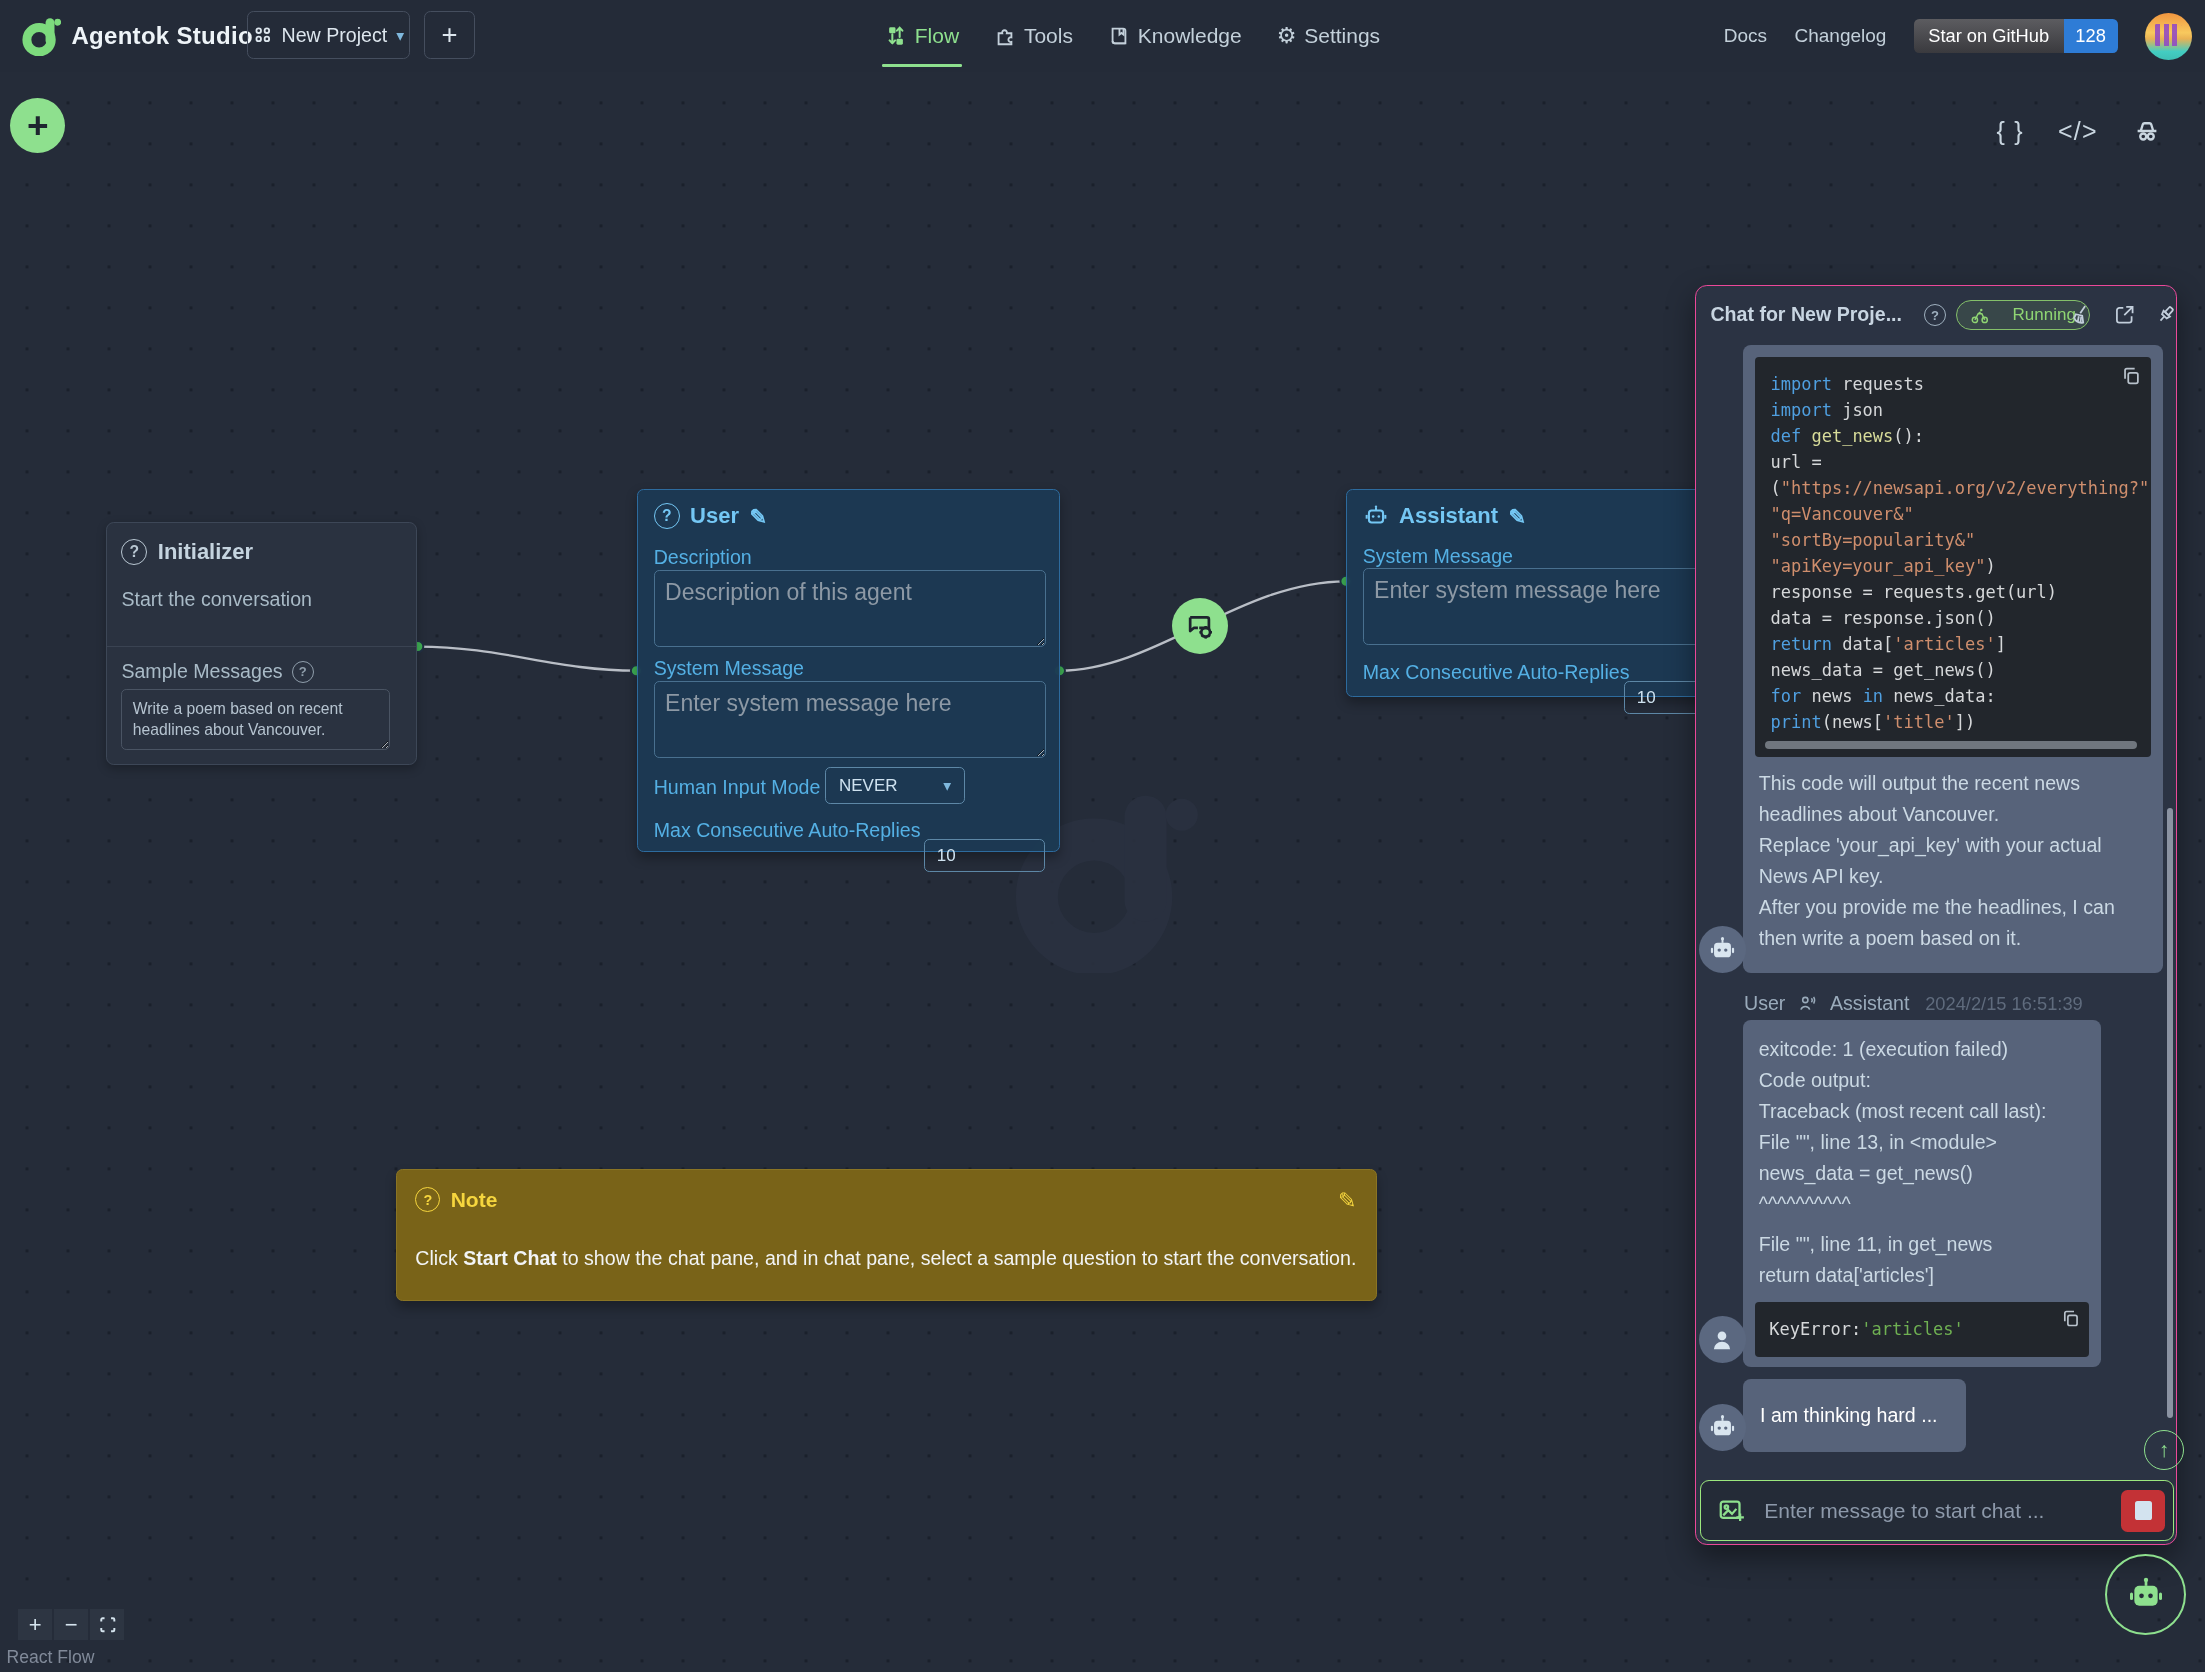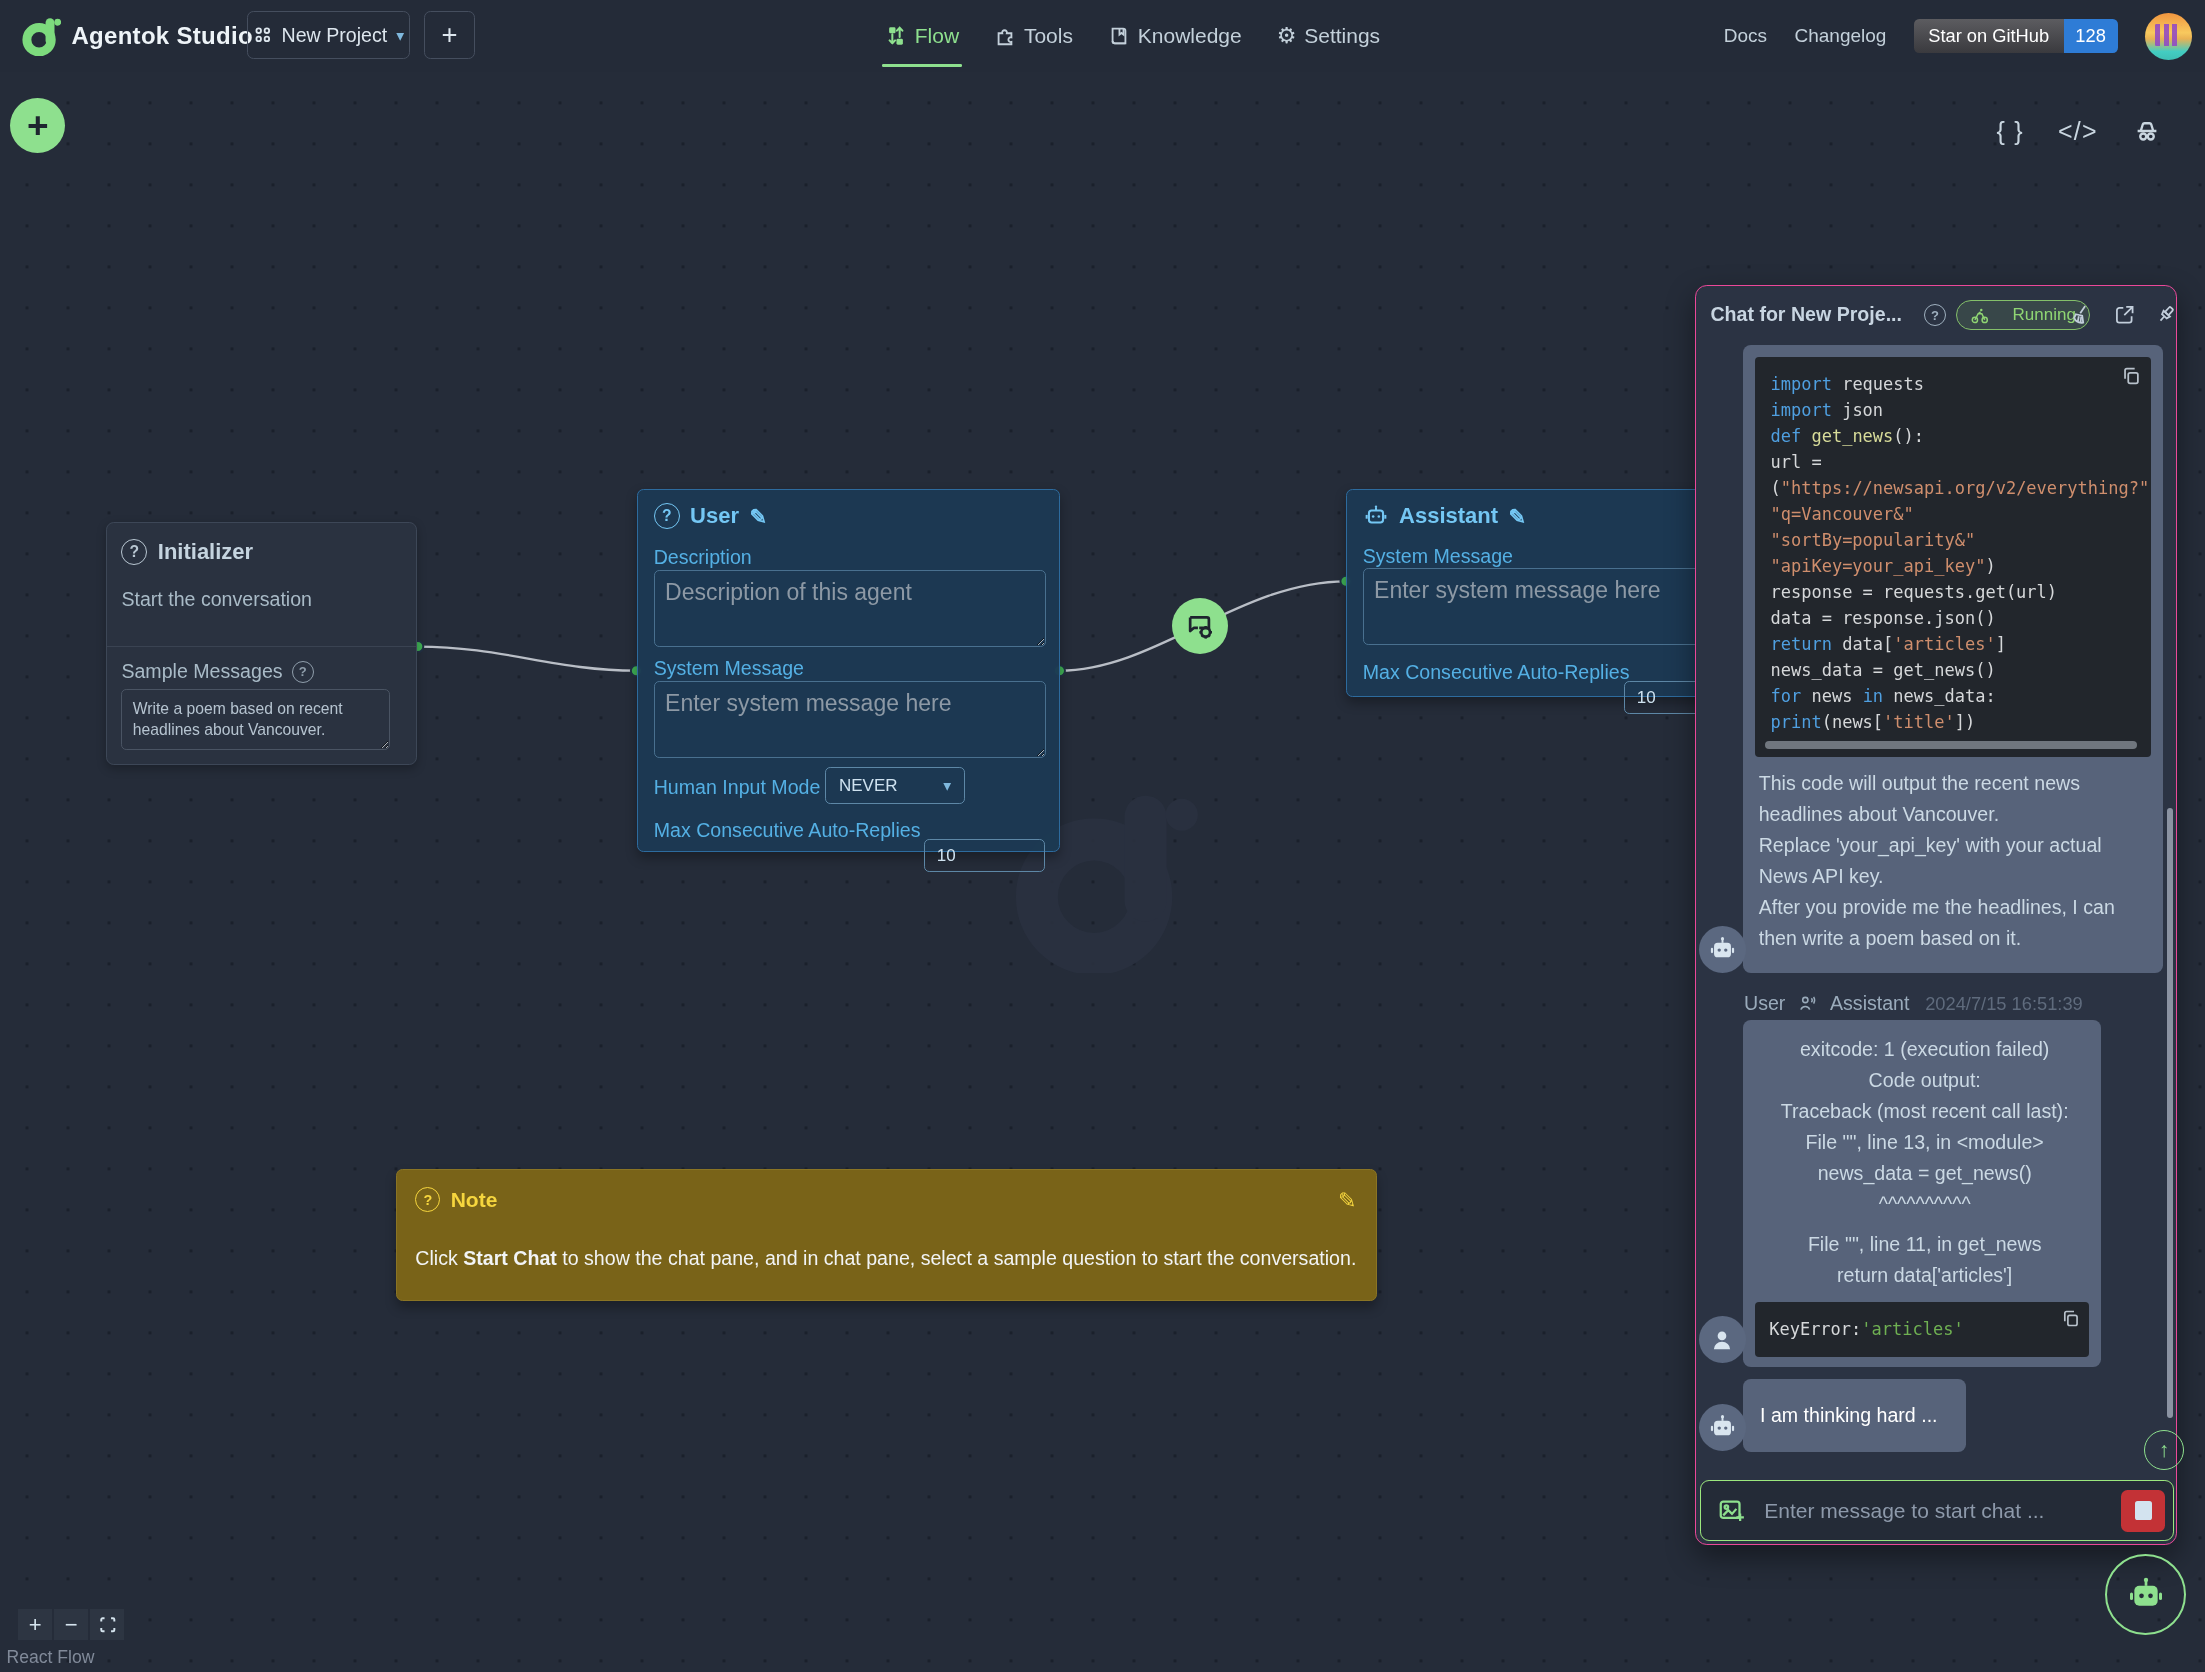--- a/index.html
+++ b/index.html
@@ -94,21 +94,21 @@
   .code{position:absolute;left:15.7px;top:14.4px;font-family:"DejaVu Sans Mono",monospace;font-size:17px;line-height:26px;white-space:pre;}
   .tk-kw{color:#4f9fe0;} .tk-pl{color:#d6d8da;} .tk-str{color:#cf8e6d;} .tk-fn{color:#d8dc9a;} .tk-grn{color:#6fb052;}
   .copy{position:absolute;color:#b9c2cc;}
   .cb1 .copy{right:9.1px;top:7.8px;}
   .hscroll{position:absolute;left:10.4px;bottom:7.8px;width:372px;height:8.5px;background:#70767e;border-radius:4.6px;}
   .msg-text{position:absolute;left:15.7px;top:423px;width:379px;font-size:19.6px;line-height:31px;color:#cbd9e4;}
   .avatar{position:absolute;width:47px;height:47px;border-radius:50%;background:#5b6880;display:flex;align-items:center;justify-content:center;}
   .av1{left:2.6px;top:640px;} .av2{left:2.6px;top:1030px;} .av3{left:2.6px;top:1118px;}
   .divider-row{position:absolute;left:48px;top:706px;display:flex;align-items:center;gap:11.8px;font-size:19.6px;color:#9aabbb;}
   .stamp{font-size:18.3px;color:#5f6b7d;margin-left:3.9px;}
-  .b2{left:47px;top:734px;width:358px;height:347px;text-align:center;}
+  .b2{left:47px;top:734px;width:358px;height:347px;}
   .b2-lines{position:absolute;left:15.7px;top:14.4px;width:332px;font-size:19.6px;line-height:31px;color:#cbd9e4;}
   .b2-lines .para:nth-child(7){margin-top:9.1px;}
   .cb2{left:11.8px;bottom:10.4px;width:334px;height:55px;}
   .cb2 .tokens{position:absolute;left:14.4px;top:0;height:55px;display:flex;align-items:center;
     font-family:"DejaVu Sans Mono",monospace;font-size:17px;}
   .cb2 .copy{right:7.8px;top:6.5px;}
   .b3{left:47px;top:1093px;width:223px;height:73px;display:flex;align-items:center;padding-left:17px;box-sizing:border-box;
     font-size:19.6px;color:#ffffff;}
   .scrollup{position:absolute;left:448px;top:1144px;width:40px;height:40px;border:1.3px solid #8ee08e;border-radius:50%;
     color:#8ee08e;font-size:21px;display:flex;align-items:center;justify-content:center;box-sizing:border-box;}
@@ -413,21 +413,21 @@
     <div class="divider-row">
       <span>User</span>
       <span>
         <svg width="21" height="21" viewBox="0 0 24 24" fill="none" stroke="#9aabbb" stroke-width="1.8">
           <circle cx="9.5" cy="8" r="3"></circle>
           <path d="M4.5 19 a5.2 5 0 0 1 10 0"></path>
           <path d="M16.5 6 a3.5 3.5 0 0 1 0 4.5 M19 4.5 a7 7 0 0 1 0 7.5" stroke-width="1.6"></path>
         </svg>
       </span>
       <span>Assistant</span>
-      <span class="stamp">2024/7/15 16:51:39</span>
+      <span class="stamp">2024/2/15 16:51:39</span>
     </div>
 
     <div class="bubble b2">
       <div class="b2-lines">
           <div class="para">exitcode: 1 (execution failed)</div>
           <div class="para">Code output:</div>
           <div class="para">Traceback (most recent call last):</div>
           <div class="para">File "", line 13, in &lt;module&gt;</div>
           <div class="para">news_data = get_news()</div>
           <div class="para">^^^^^^^^^^</div>

